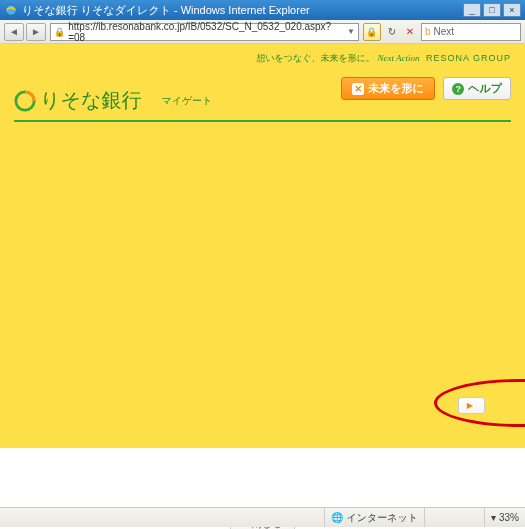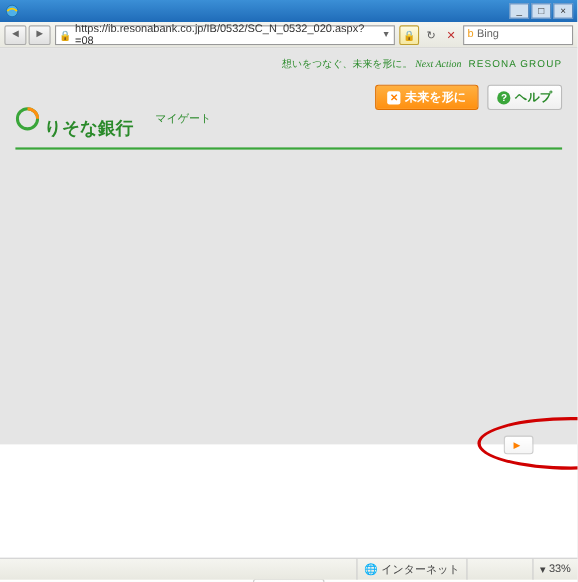--- a/index.html
+++ b/index.html
@@ -12,26 +12,26 @@
 
 .navbar { background: linear-gradient(#f5f5f0, #e8e8e0); height: 24px; display: flex; align-items: center; padding: 0 4px; border-bottom: 1px solid #ccc; }
 .navbtn { width: 20px; height: 18px; background: linear-gradient(#f8f8f8,#e0e0e0); border: 1px solid #aaa; border-radius: 2px; margin-right: 2px; display: flex; align-items: center; justify-content: center; font-size: 10px; color: #666; cursor: pointer; }
 .urlbar { flex: 1; height: 18px; background: #fff; border: 1px solid #999; display: flex; align-items: center; padding: 0 3px; font-size: 10px; color: #333; margin: 0 2px; }
 .urlbar .lockicon { color: #a89020; margin-right: 3px; font-size: 9px; }
 .urlbar .dd { margin-left: auto; color: #666; font-size: 8px; }
 .searchbar { width: 100px; height: 18px; background: #fff; border: 1px solid #999; display: flex; align-items: center; padding: 0 3px; font-size: 10px; color: #666; margin-left: 2px; }
 .smallicon { width: 16px; height: 16px; margin: 0 1px; display: flex; align-items: center; justify-content: center; font-size: 10px; color: #555; cursor: pointer; }
 .lockbox { width: 18px; height: 18px; background: linear-gradient(#fffbe0,#f5e8a0); border: 1px solid #c0a030; border-radius: 2px; display: flex; align-items: center; justify-content: center; font-size: 9px; color: #806010; margin: 0 2px; }
 
-.content { padding: 8px 14px 15px 14px; height: 360px; background: #e5e5e5; position: relative; }
+.content { padding: 8px 14px 15px 14px; height: 404px; background: #fde047; position: relative; }
 
 .header-row { display: flex; align-items: flex-start; justify-content: space-between; margin-bottom: 4px; }
 .logo-block { display: flex; align-items: center; margin-top: 16px; }
 .logo-mark { width: 22px; height: 22px; margin-right: 4px; }
-.bank-name { color: #2a8a2a; font-size: 16px; font-weight: bold; margin-top: 20px; }
+.bank-name { color: #2a8a2a; font-size: 20px; font-weight: normal; }
 .bank-sub { color: #2a8a2a; font-size: 10px; margin-left: 20px; }
 
 .tagline-row { text-align: right; font-size: 9px; color: #2a8a2a; margin-bottom: 6px; }
 .tagline-row .script { font-style: italic; font-family: cursive; }
 .tagline-row .group { letter-spacing: 1px; margin-left: 4px; }
 
 .top-buttons { text-align: right; margin-top: 6px; }
 .btn-logout { display: inline-flex; align-items: center; background: linear-gradient(#ffb040,#ff9010); border: 1px solid #e07000; border-radius: 3px; padding: 3px 10px; color: #fff; font-size: 11px; font-weight: bold; cursor: pointer; margin-right: 4px; }
 .btn-logout .x { background: #fff; color: #ff8000; width: 12px; height: 12px; border-radius: 2px; display: inline-flex; align-items: center; justify-content: center; font-size: 9px; margin-right: 4px; }
 .btn-help { display: inline-flex; align-items: center; background: linear-gradient(#fff,#f0f0f0); border: 1px solid #bbb; border-radius: 3px; padding: 3px 8px; color: #2a8a2a; font-size: 11px; font-weight: bold; cursor: pointer; }
@@ -54,40 +54,41 @@
 .statusbar .globe { color: #3a7ab0; margin-right: 3px; }
 </style>
 </head>
 <body>
 
 <div class="titlebar">
   <svg class="ie-icon" viewBox="0 0 16 16">
       <circle cx="8" cy="8" r="6" fill="#4fb0e8" stroke="#2070b0"></circle>
       <path d="M3 8 Q8 3 13 8" stroke="#ffcc00" stroke-width="2" fill="none"></path>
     </svg>
+  <span>りそな銀行 りそなダイレクト - Windows Internet Explorer</span>
   <div class="spacer"></div>
   <div class="winbtn">_</div>
   <div class="winbtn">□</div>
   <div class="winbtn">×</div>
 </div>
 
 <div class="navbar">
   <div class="navbtn">◄</div>
   <div class="navbtn">►</div>
   <div class="urlbar">
     <span class="lockicon">🔒</span>
     <span>https://ib.resonabank.co.jp/IB/0532/SC_N_0532_020.aspx?=08</span>
     <span class="dd">▼</span>
   </div>
   <div class="lockbox">🔒</div>
   <div class="smallicon">↻</div>
   <div class="smallicon" style="color:#c03030">✕</div>
   <div class="searchbar">
     <span style="color:#f0a020;margin-right:3px">b</span>
-    <span>Bing</span>
+    <span>Next</span>
   </div>
 </div>
 
 <div class="content">
 
   <div class="tagline-row">
     <span>想いをつなぐ、未来を形に。</span>
     <span class="script">Next Action</span>
     <span class="group">RESONA GROUP</span>
   </div>

